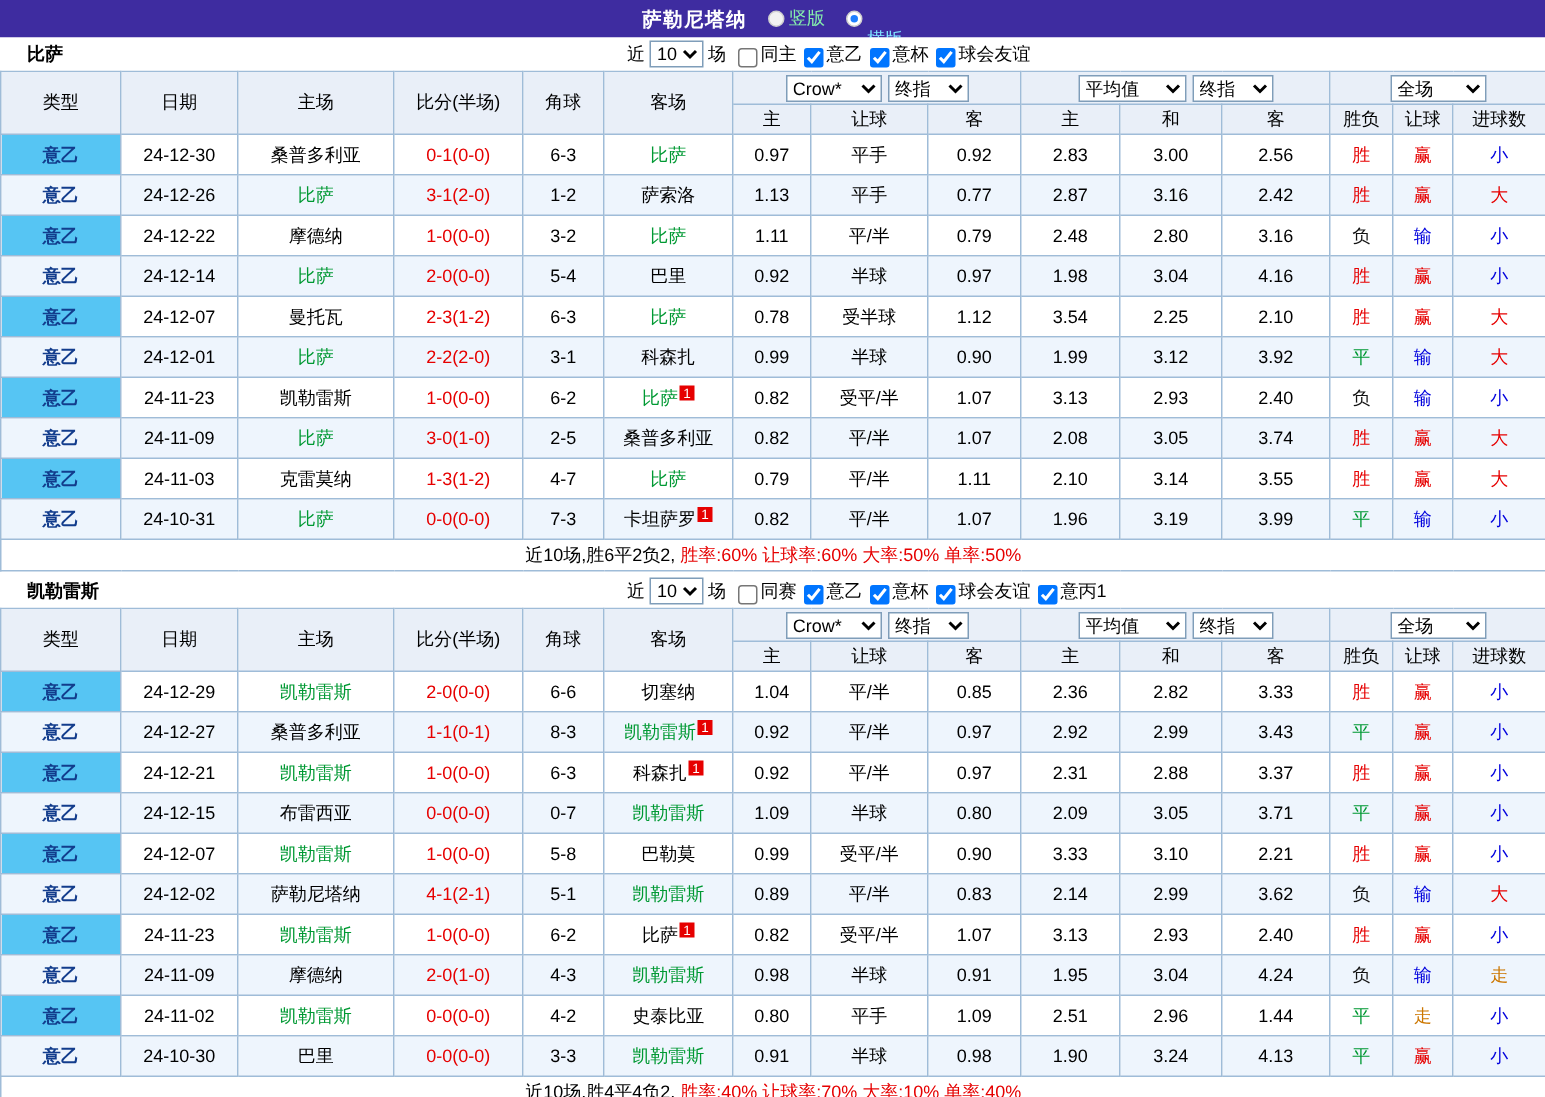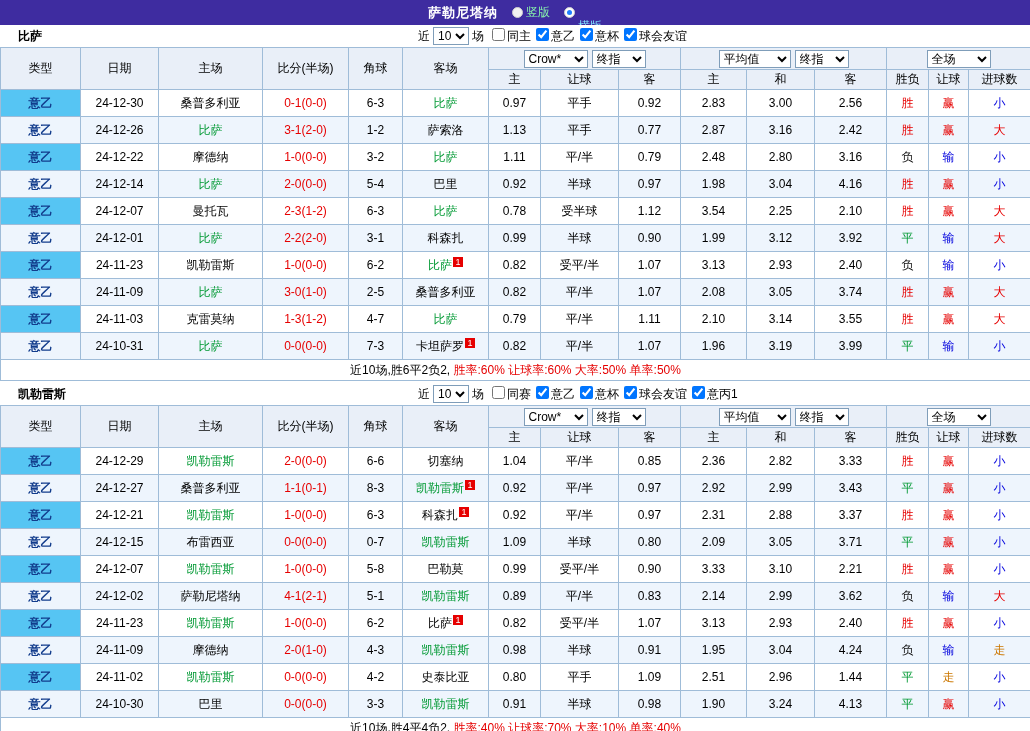--- a/index.html
+++ b/index.html
@@ -15,21 +15,21 @@
   .rad.sel::after { content: ""; position: absolute; left: 2px; top: 2px; width: 5px; height: 5px; border-radius: 50%; background: #1e7fff; }
   .rlabel { color: #86efac; }
   .rlabel.sel { color: #7fe3ff; margin-top: 28px; }
 
   
   .filter-row { height: 22px; position: relative; display: flex; align-items: center; background: #fff; }
   .team-name { position: absolute; left: 18px; font-weight: bold; }
   .controls { position: absolute; left: 418px; display: flex; align-items: center; gap: 3px; }
   .controls select { height: 18px; font-size: 12px; border: 1px solid #7f9db9; background: #fff; }
   .checks { display: flex; align-items: center; }
-  .cb { display: inline-flex; align-items: flex-start; margin-left: 5px; cursor: pointer; }
+  .cb { display: inline-flex; align-items: flex-end; margin-left: 5px; cursor: pointer; }
   .cb input { width: 13px; height: 13px; margin: 0 2px 0 0; }
 
   
   table { border-collapse: collapse; table-layout: fixed; width: 1030px; border-radius: 10px; }
   th, td { border: 1px solid #9fbcd8; text-align: center; overflow: hidden; white-space: nowrap; font-size: 12px; }
   thead th { background: #e9eff8; font-weight: normal; height: 20px; }
   thead tr.hrow1 th { height: 22px; }
   thead select { height: 18px; font-size: 12px; border: 1px solid #7f9db9; background: #fff; margin: 0 2px; }
   tbody td { height: 27px; }
   tbody tr:nth-child(even) td { background: #eef5fd; }

